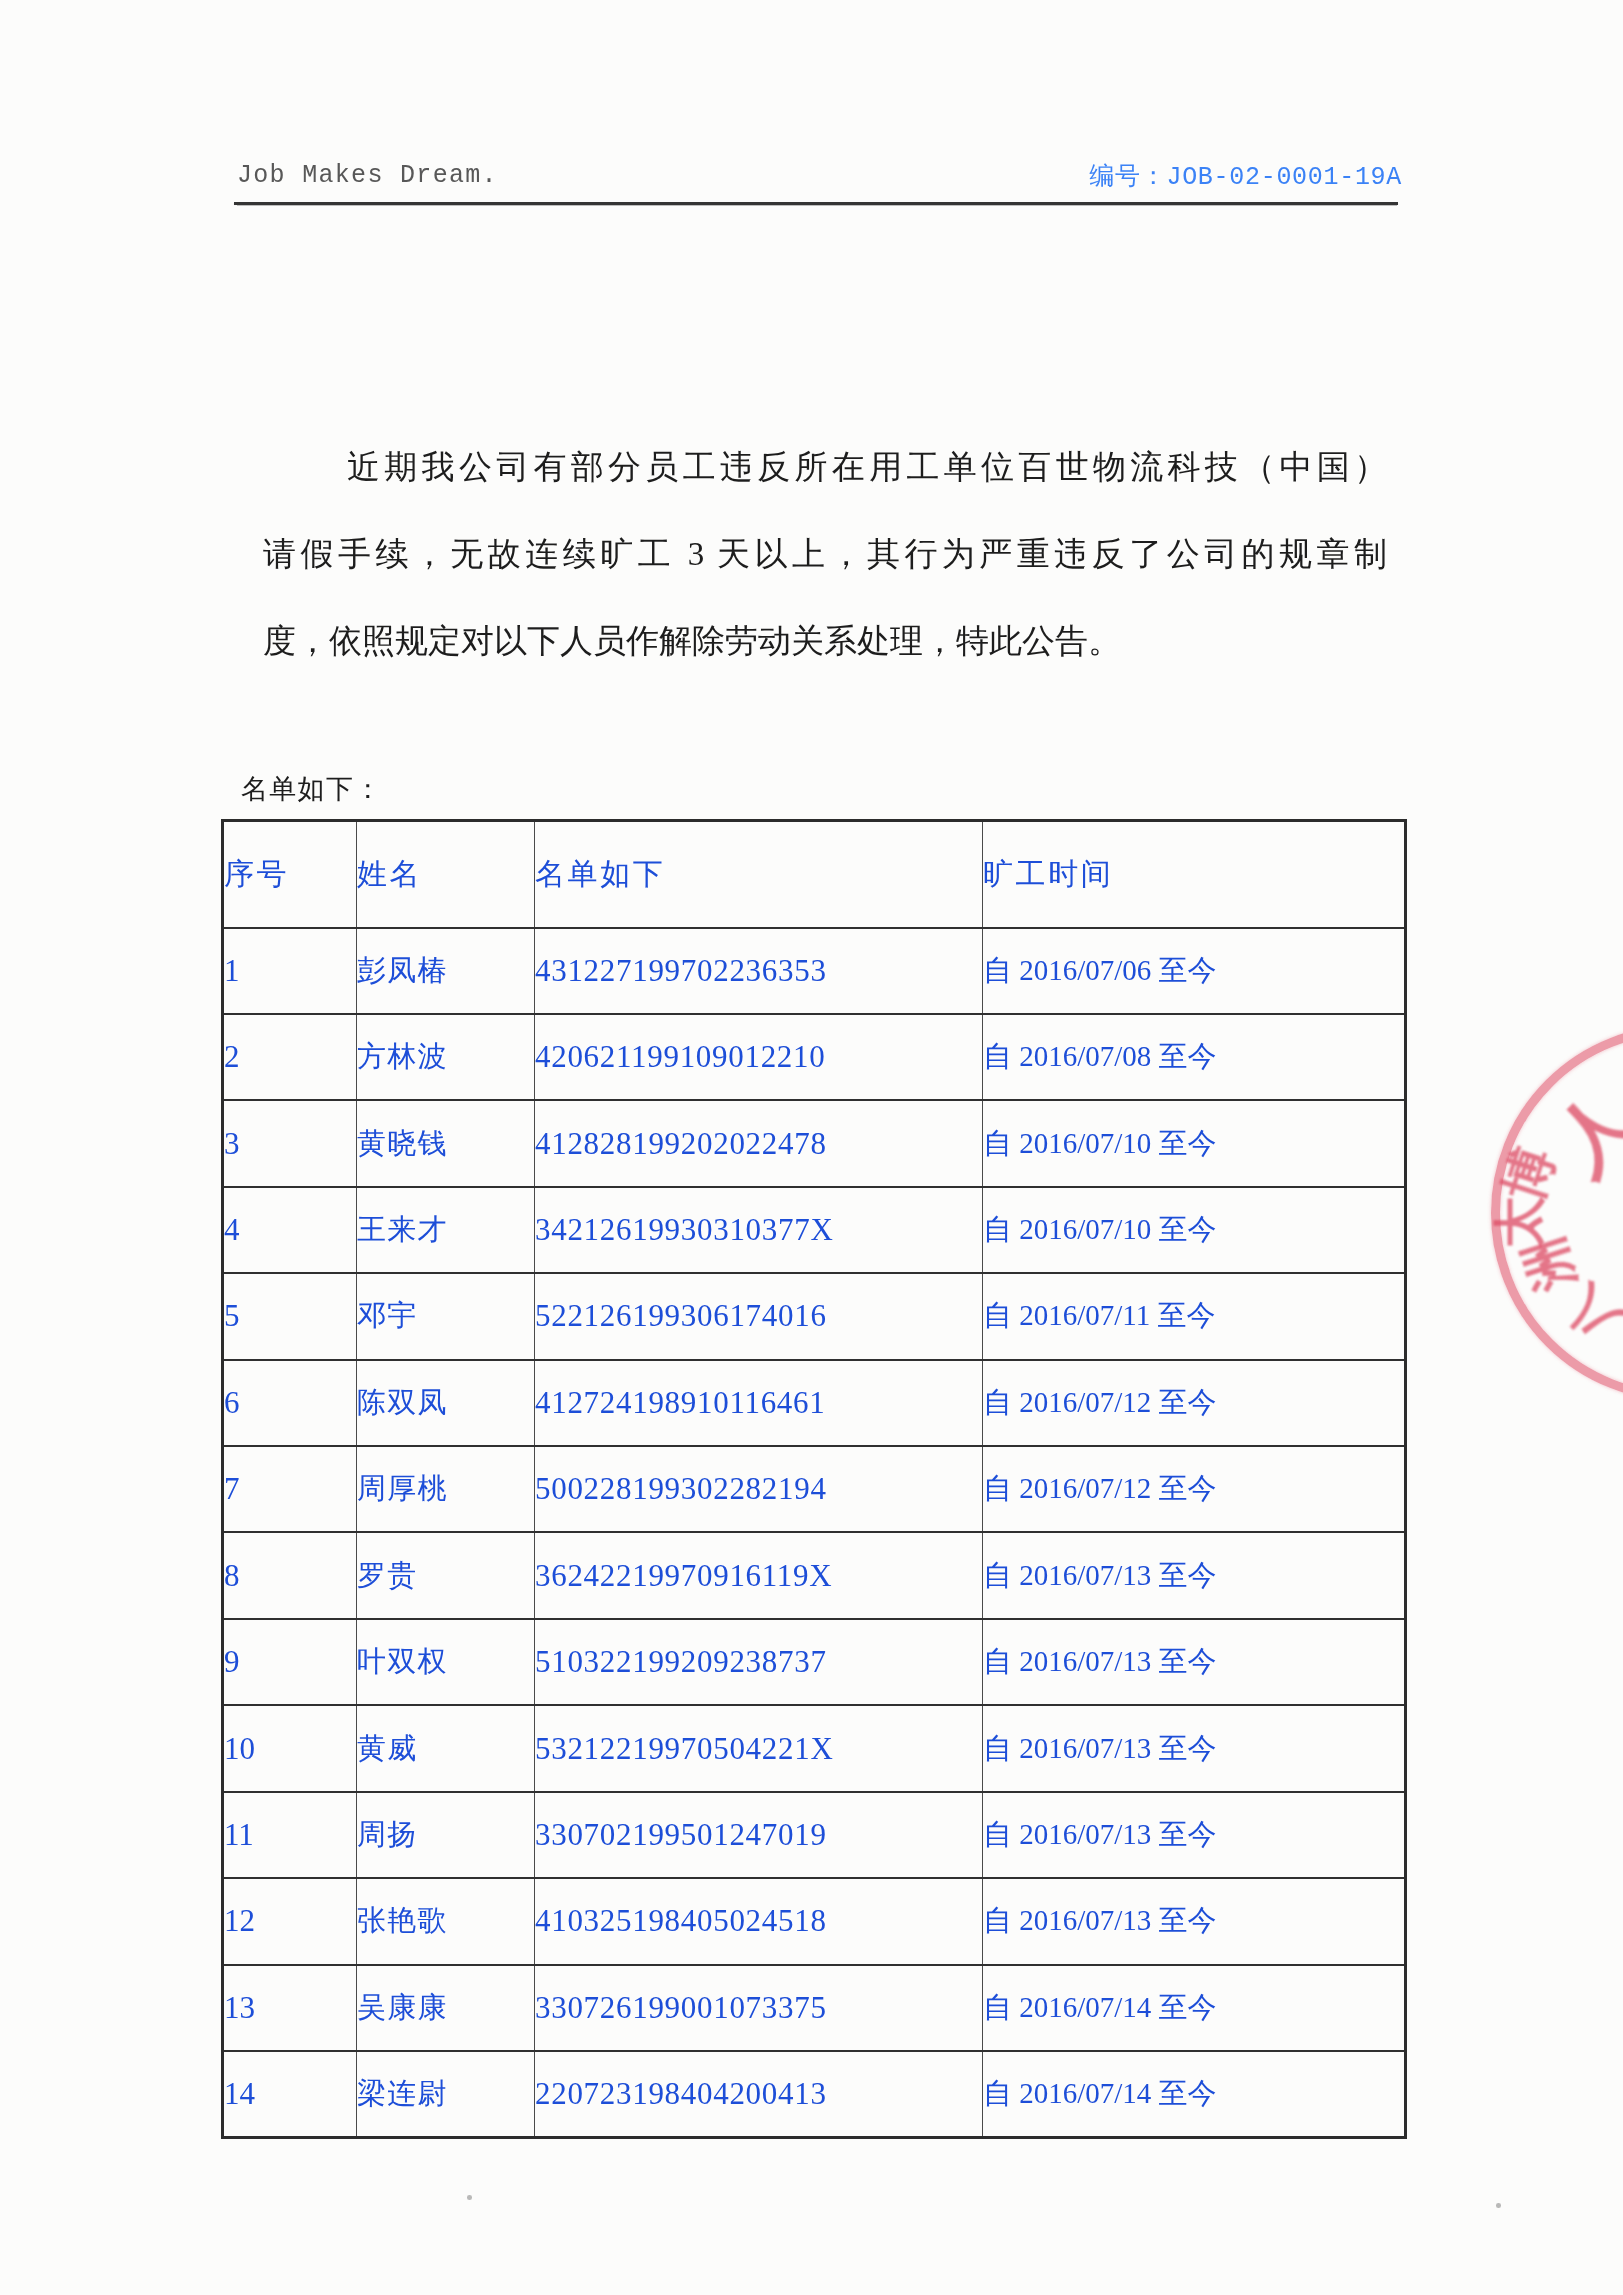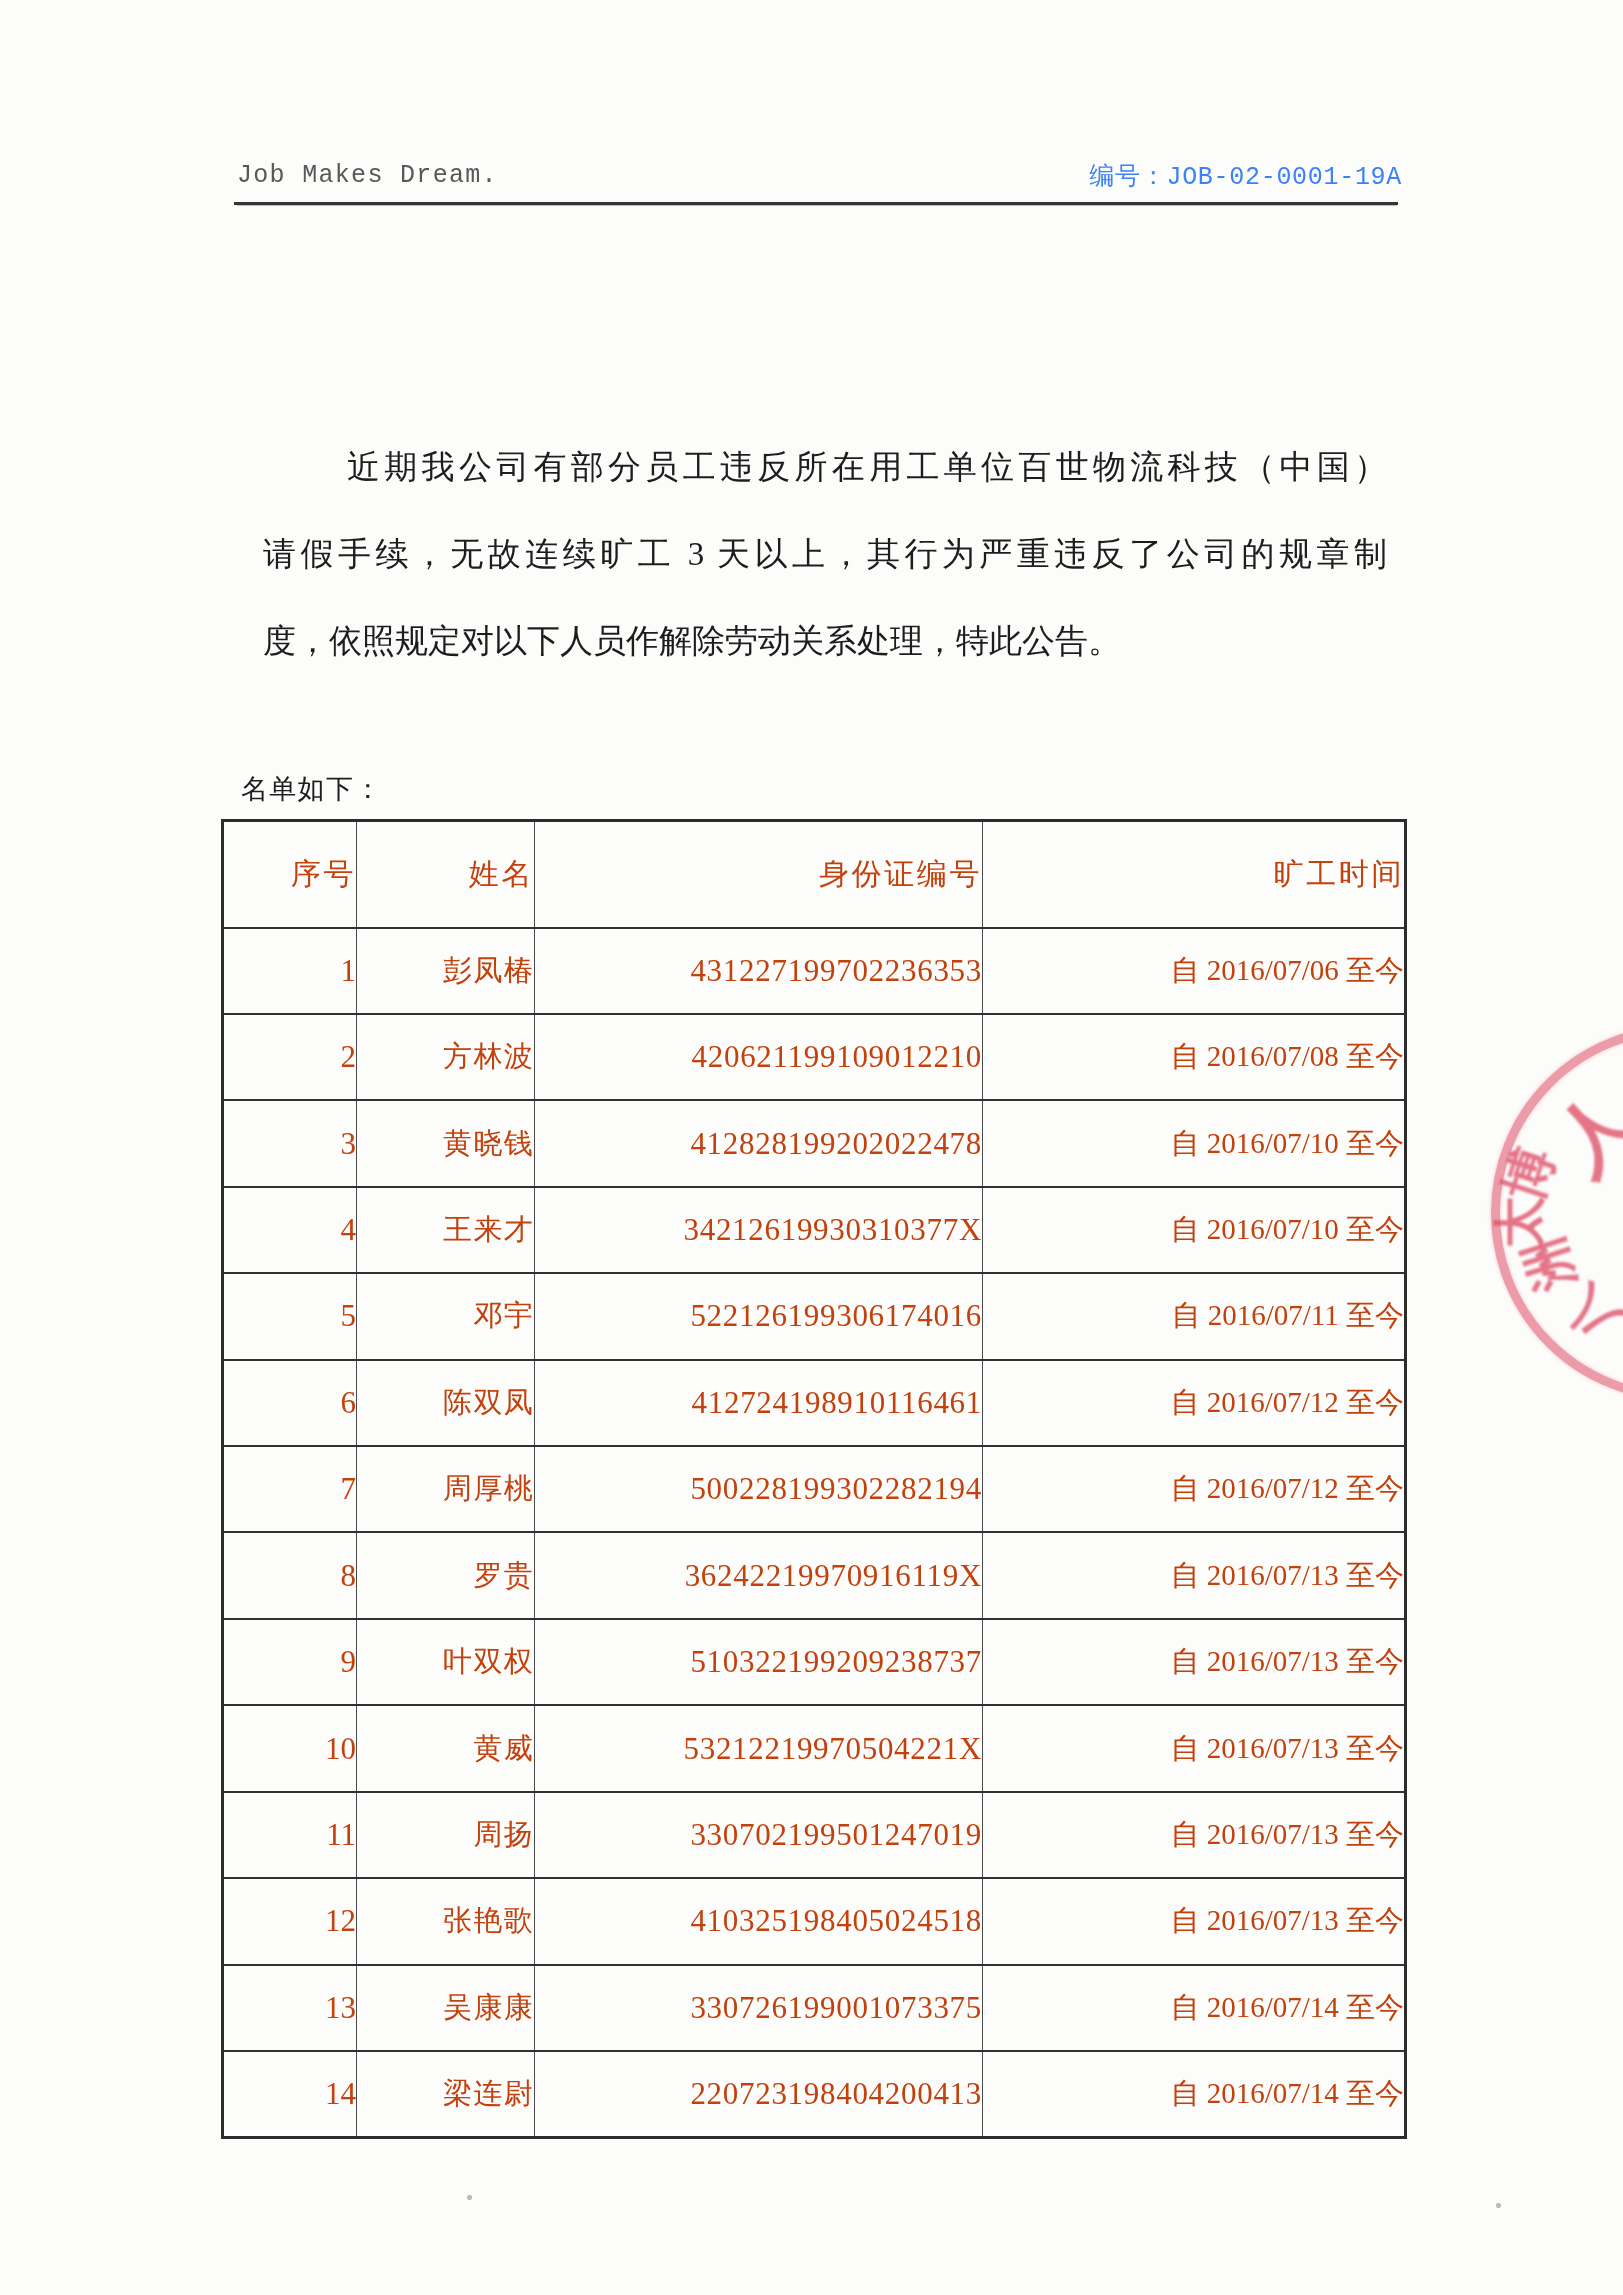--- a/index.html
+++ b/index.html
@@ -70,22 +70,22 @@
   table.roster col.c1 { width: 134px; }
   table.roster col.c2 { width: 178px; }
   table.roster col.c3 { width: 448px; }
   table.roster col.c4 { width: 423px; }
 
   table.roster th, table.roster td {
     border-left: 1.3px solid #4a4a4a;
     border-right: 1.3px solid #4a4a4a;
     border-top: 2.6px solid #303030;
     border-bottom: 2.6px solid #303030;
-    text-align: right; vertical-align: middle;
-    font-weight: normal; color: #c2410c;
+    text-align: left; vertical-align: middle;
+    font-weight: normal; color: #1d4ed8;
     overflow: hidden;
   }
   table.roster { border: 3.3px solid #2c2c2c; }
   table.roster thead th { height: 107px; font-size: 30px; letter-spacing: 2.6px; }
   table.roster tbody td { height: 86px; }
 
   td.col-idx  { font-size: 31px; }
   td.col-name { font-size: 29px; letter-spacing: 1.3px; }
   td.col-id   { font-size: 31px; letter-spacing: 0.7px; }
   td.col-date { font-size: 29px; }
@@ -131,21 +131,21 @@
     <colgroup>
         <col class="c1">
         <col class="c2">
         <col class="c3">
         <col class="c4">
       </colgroup>
     <thead>
       <tr>
         <th>序号</th>
         <th>姓名</th>
-        <th>身份证编号</th>
+        <th>名单如下</th>
         <th>旷工时间</th>
       </tr>
     </thead>
     <tbody>
         <tr>
           <td class="col-idx">1</td>
           <td class="col-name">彭凤椿</td>
           <td class="col-id">431227199702236353</td>
           <td class="col-date">自 2016/07/06 至今</td>
         </tr>

